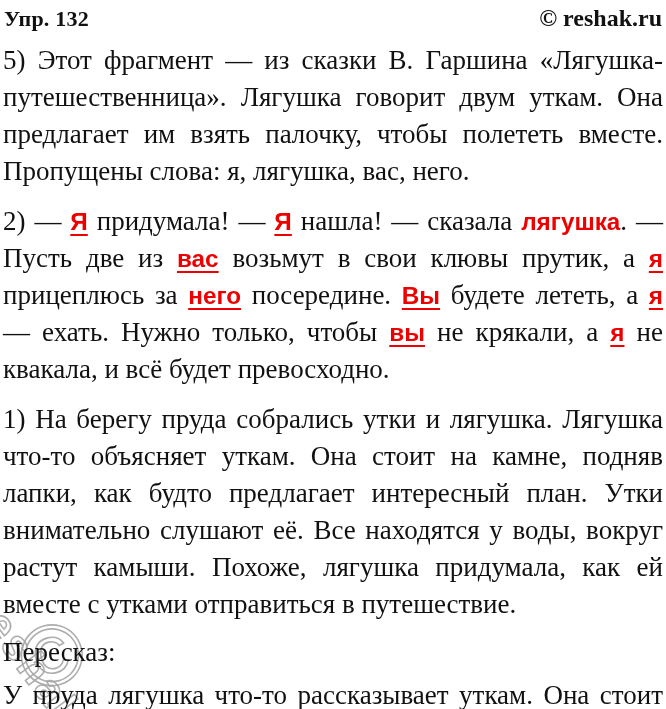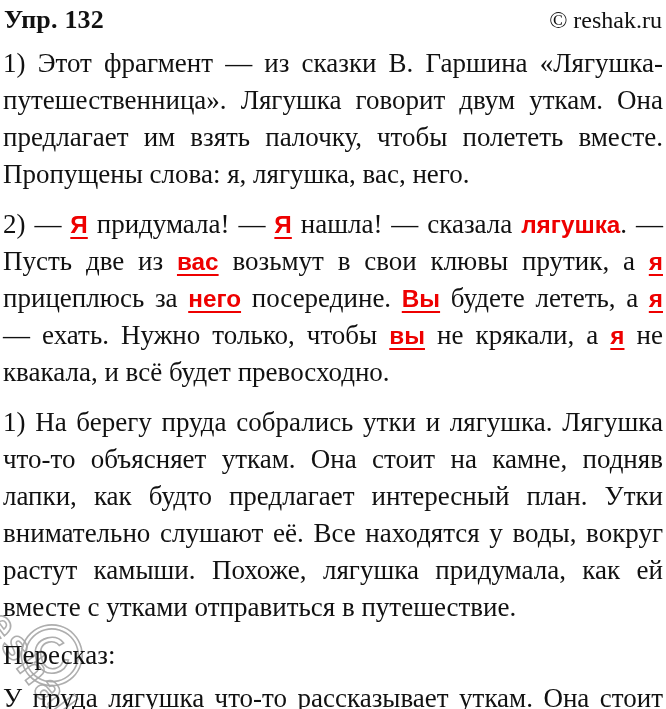--- a/index.html
+++ b/index.html
@@ -20,25 +20,26 @@
   }
   .content{position:relative;z-index:1;}
   .page-header{
     display:flex;
     justify-content:space-between;
     align-items:baseline;
     margin:0 1px 10px 1px;
   }
   .exercise-number{
     font-weight:700;
-    font-size:26px;
+    font-size:22px;
     letter-spacing:.2px;
   }
   .copyright{
     font-size:24px;
+    font-weight:bold;
   }
   p.answer{
     font-size:27px;
     line-height:37px;
     text-align:justify;
     margin:0 0 13px 0;
   }
   p.answer:last-child{margin-bottom:0;}
   .seg-plain{color:var(--ink);}
   .seg-red,.seg-red-underline{
@@ -96,21 +97,21 @@
   <span class="watermark-copyright">©</span>
   <span class="watermark-text">reshak.ru</span>
 </div>
 
 <div class="content">
   <div class="page-header">
     <span class="exercise-number">Упр. 132</span>
     <span class="copyright">© reshak.ru</span>
   </div>
 
-  <p class="answer">1) Этот фрагмент — из сказки В. Гаршина «Лягушка-путешественница». Лягушка говорит двум уткам. Она предлагает им взять палочку, чтобы полететь вместе. Пропущены слова: я, лягушка, вас, него.</p>
+  <p class="answer">5) Этот фрагмент — из сказки В. Гаршина «Лягушка-путешественница». Лягушка говорит двум уткам. Она предлагает им взять палочку, чтобы полететь вместе. Пропущены слова: я, лягушка, вас, него.</p>
 
   <p class="answer"><span class="seg-plain">2) — </span><span class="seg-red-underline">Я</span><span class="seg-plain"> придумала! — </span><span class="seg-red-underline">Я</span><span class="seg-plain"> нашла! — сказала </span><span class="seg-red">лягушка</span><span class="seg-plain">. — Пусть две из </span><span class="seg-red-underline">вас</span><span class="seg-plain"> возьмут в свои клювы прутик, а </span><span class="seg-red-underline">я</span><span class="seg-plain"> прицеплюсь за </span><span class="seg-red-underline">него</span><span class="seg-plain"> посередине. </span><span class="seg-red-underline">Вы</span><span class="seg-plain"> будете лететь, а </span><span class="seg-red-underline">я</span><span class="seg-plain"> — ехать. Нужно только, чтобы </span><span class="seg-red-underline">вы</span><span class="seg-plain"> не крякали, а </span><span class="seg-red-underline">я</span><span class="seg-plain"> не квакала, и всё будет превосходно.</span></p>
 
   <p class="answer">1) На берегу пруда собрались утки и лягушка. Лягушка что-то объясняет уткам. Она стоит на камне, подняв лапки, как будто предлагает интересный план. Утки внимательно слушают её. Все находятся у воды, вокруг растут камыши. Похоже, лягушка придумала, как ей вместе с утками отправиться в путешествие.</p>
 
   <div class="retelling-heading">Пересказ:</div>
 
   <p class="answer">У пруда лягушка что-то рассказывает уткам. Она стоит на камне, а утки внимательно её слушают. Вокруг вода и камыши. Лягушка, кажется, предлагает план полёта вместе с утками.</p>
 </div>
 

